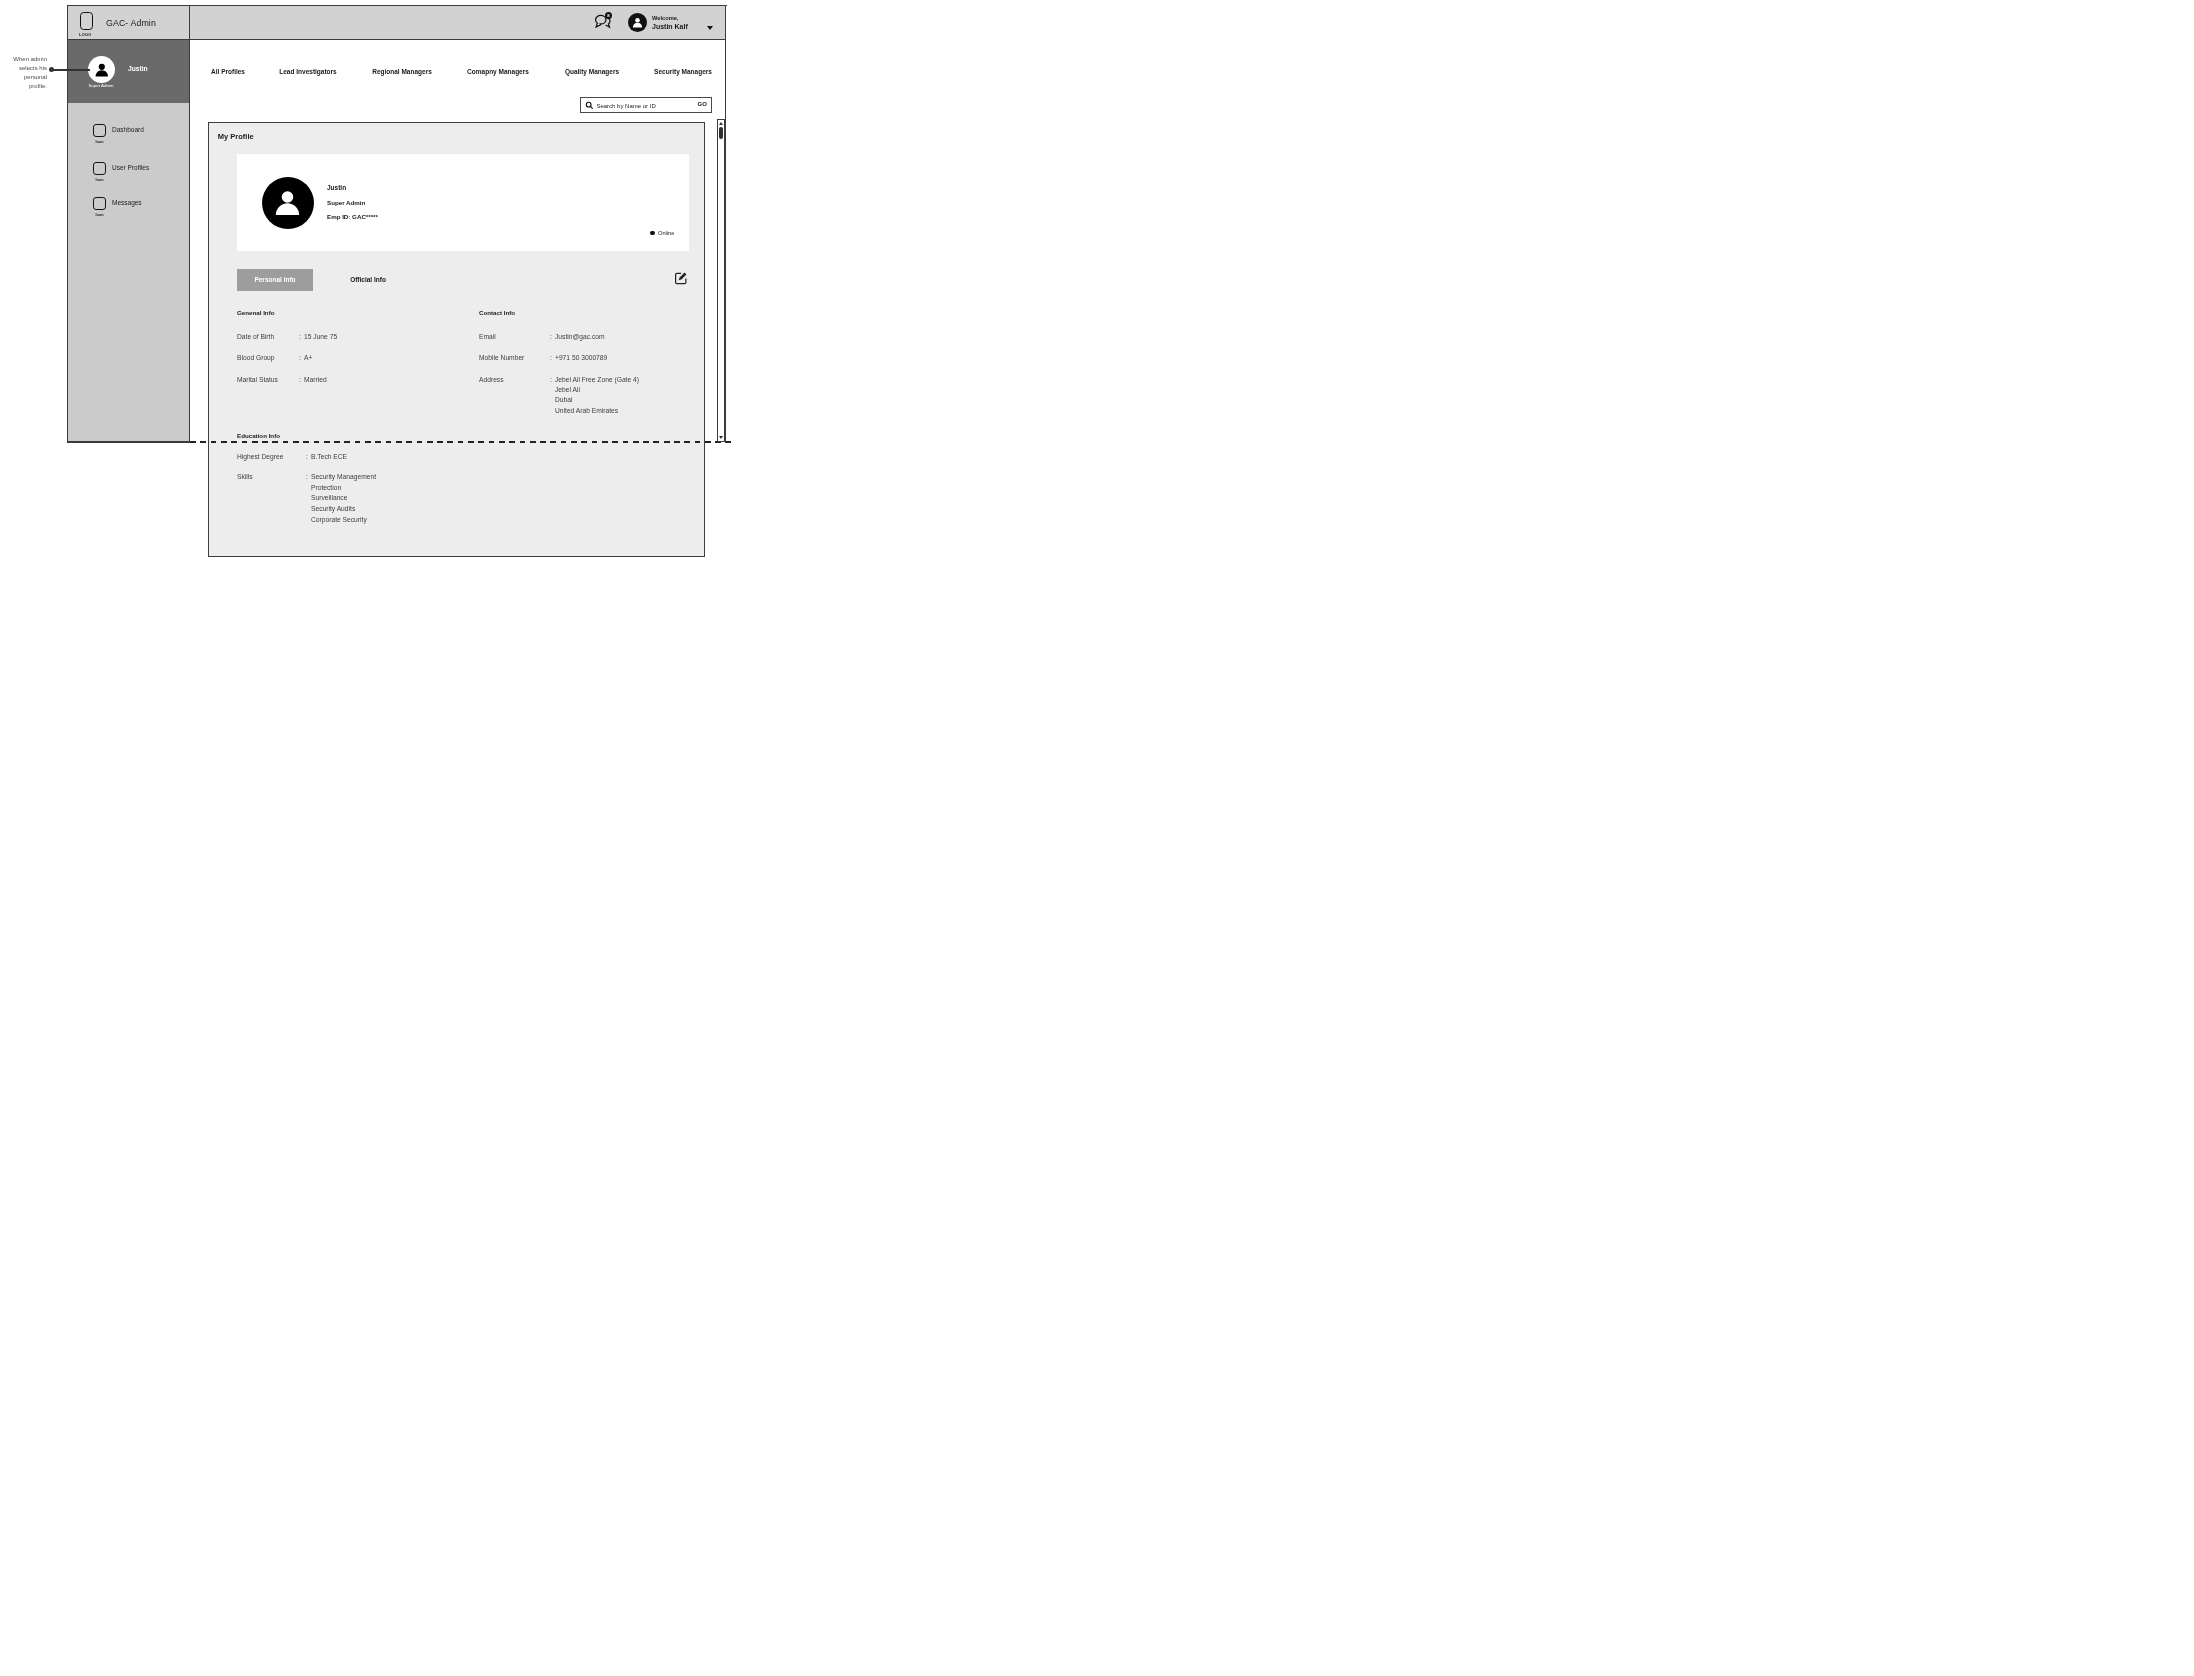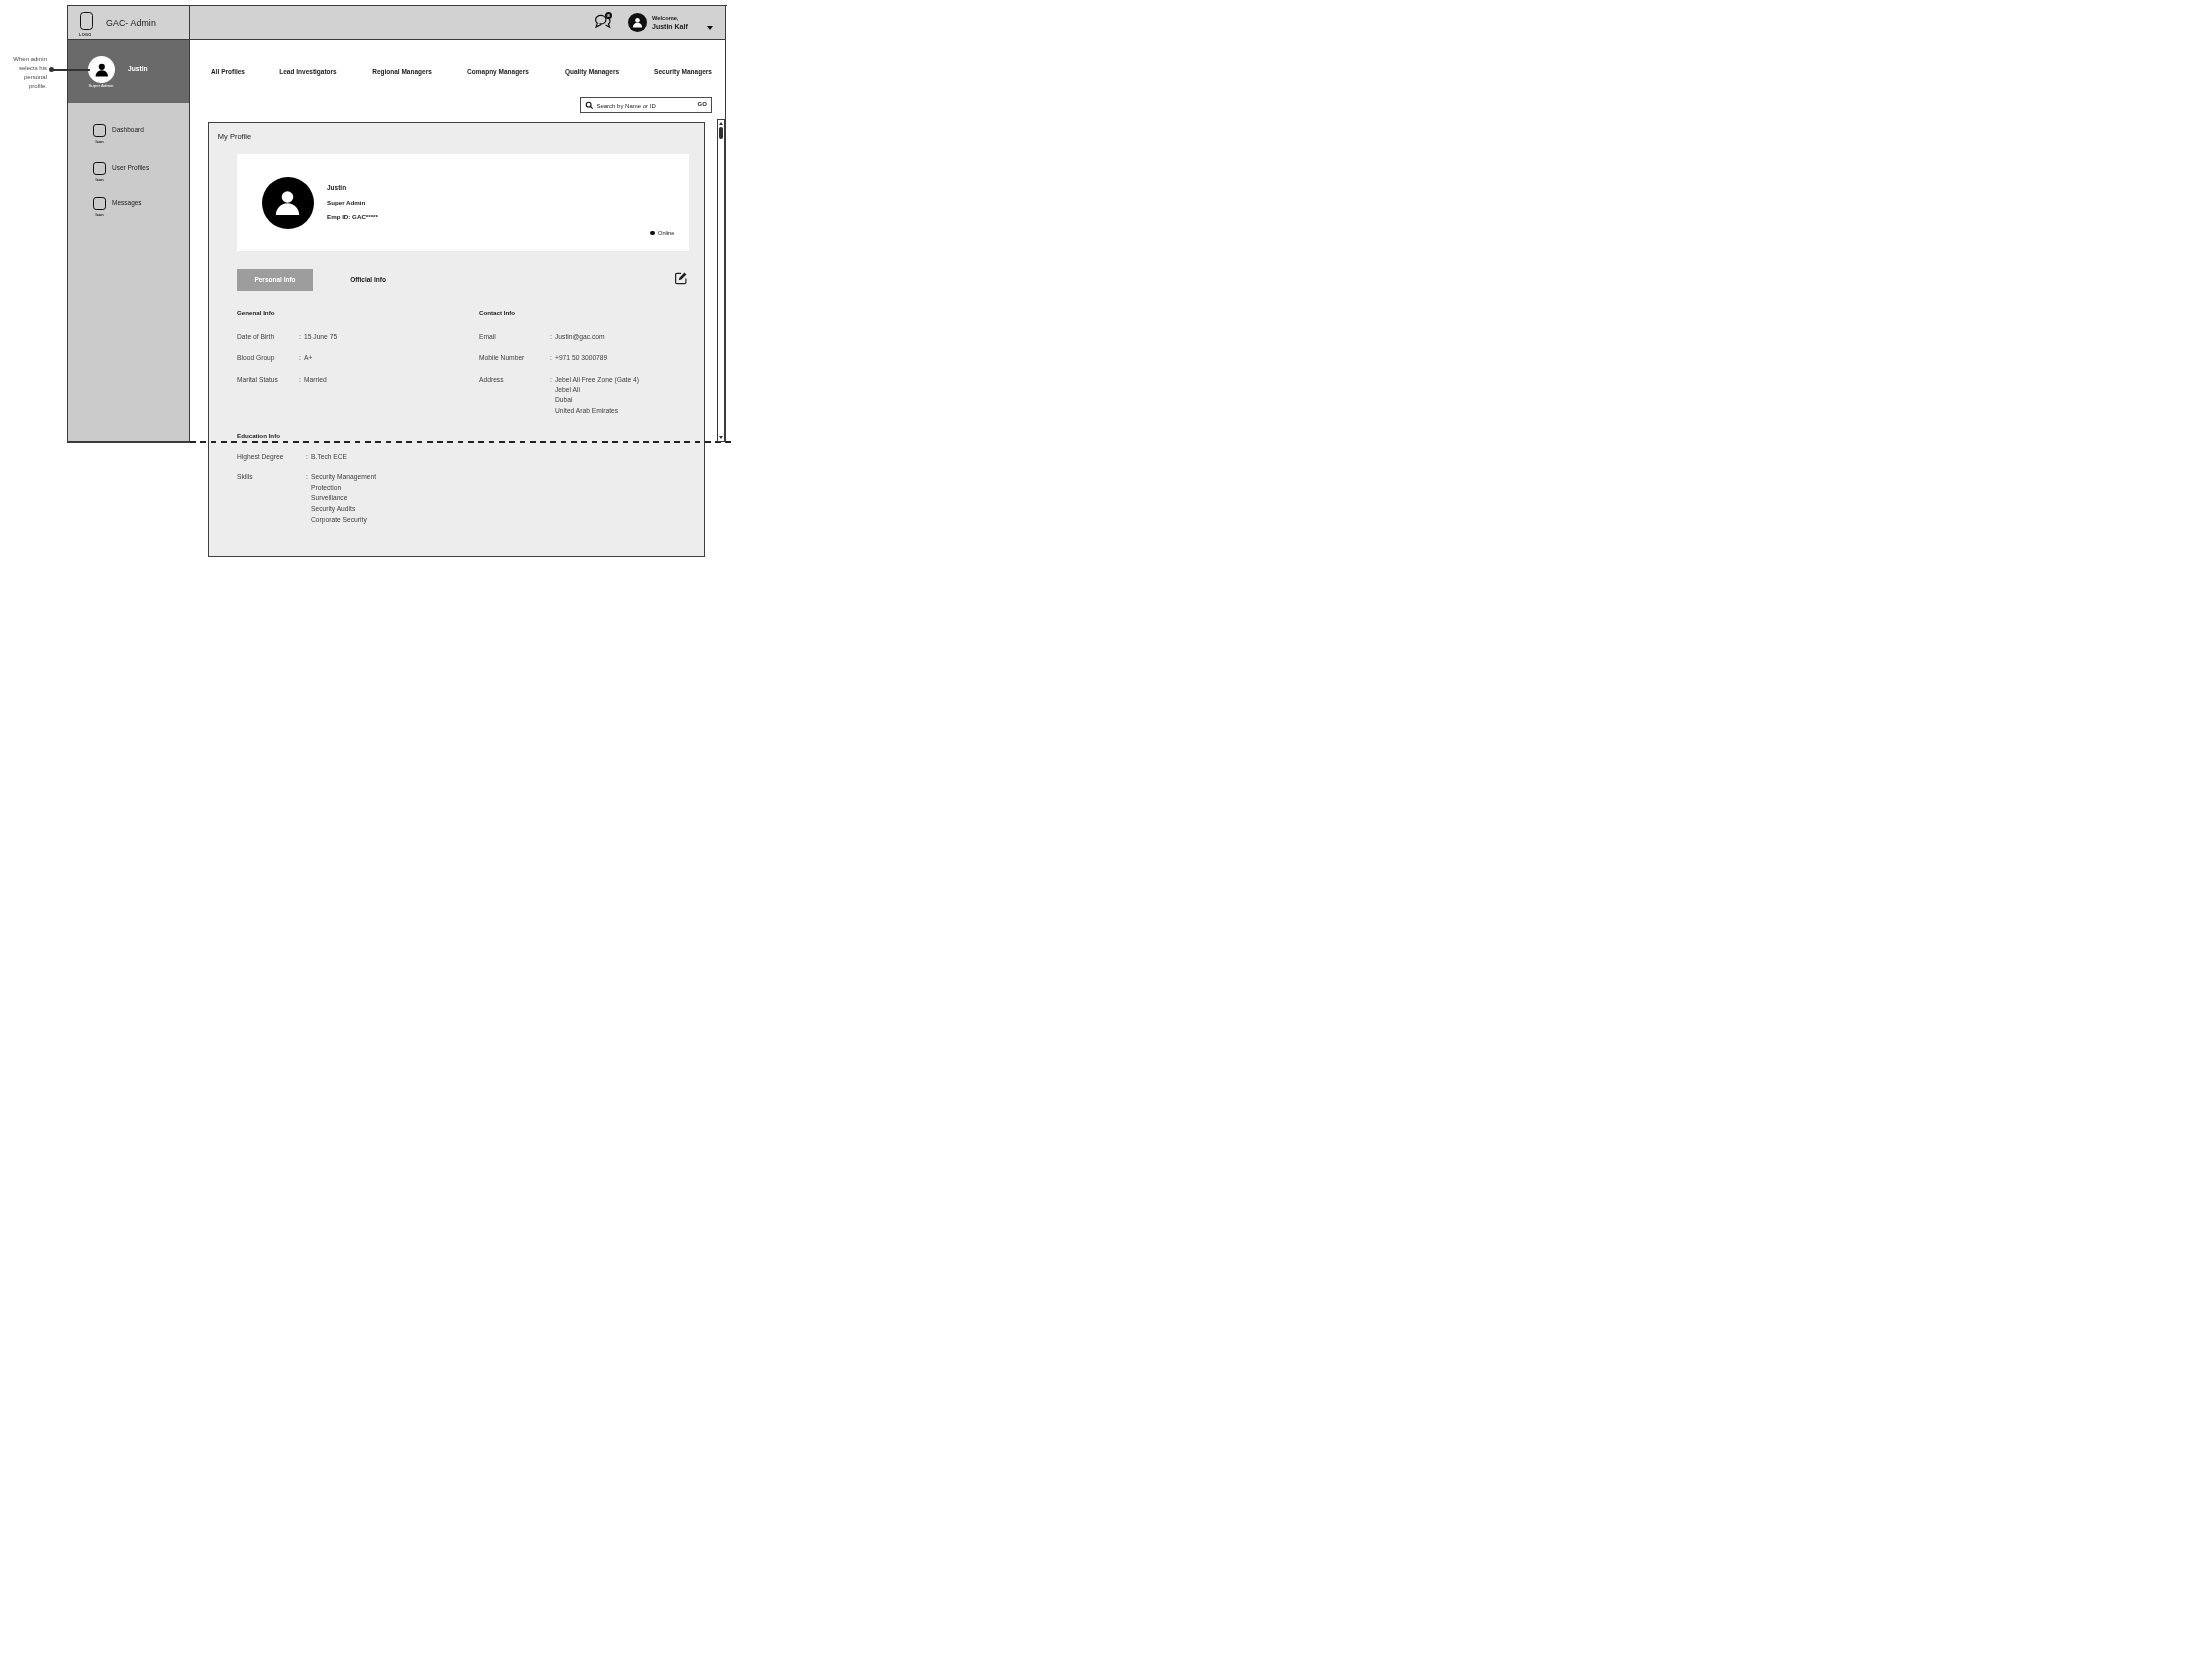--- a/index.html
+++ b/index.html
@@ -66,21 +66,21 @@
              box-sizing:border-box;z-index:9;}
   .sc-up{position:absolute;left:1px;top:2.1px;width:0;height:0;border-left:2.1px solid transparent;
          border-right:2.1px solid transparent;border-bottom:3.1px solid #2e2e2e;}
   .sc-thumb{position:absolute;left:1px;top:7.2px;width:4.1px;height:12px;background:#2e2e2e;border-radius:2.1px;}
   .sc-down{position:absolute;left:1px;bottom:2.1px;width:0;height:0;border-left:2.1px solid transparent;
            border-right:2.1px solid transparent;border-top:3.1px solid #2e2e2e;}
 
   
   .panel{left:208px;top:122px;width:497px;height:435px;background:#ededed;border:1px solid #3f3f3f;box-sizing:border-box;}
   .panel .abs{position:absolute;}
-  .panel-title{left:8.8px;top:9.3px;font-size:7.5px;font-weight:normal;}
+  .panel-title{left:8.8px;top:9.3px;font-size:7.5px;font-weight:bold;}
   .card{left:28px;top:30.5px;width:452px;height:97px;background:#fff;}
   .card-avatar{position:absolute;left:25px;top:23px;width:52px;height:52px;border-radius:50%;background:#000;}
   .card-avatar svg{position:absolute;left:9.3px;top:9.3px;}
   .card-name{position:absolute;left:90px;top:30.5px;font-size:6.5px;font-weight:bold;}
   .card-role{position:absolute;left:90px;top:45px;font-size:6.2px;font-weight:bold;}
   .card-empid{position:absolute;left:90px;top:59px;font-size:6.2px;font-weight:bold;}
   .online-dot{position:absolute;left:413px;top:77px;width:4.6px;height:4.6px;border-radius:50%;background:#111;}
   .online-label{position:absolute;left:421px;top:76px;font-size:5.7px;color:#222;}
   .tab-active{left:28px;top:146px;width:76px;height:22px;background:#9d9d9d;color:#fff;
               font-size:6.5px;font-weight:bold;text-align:center;line-height:22px;cursor:pointer;}

